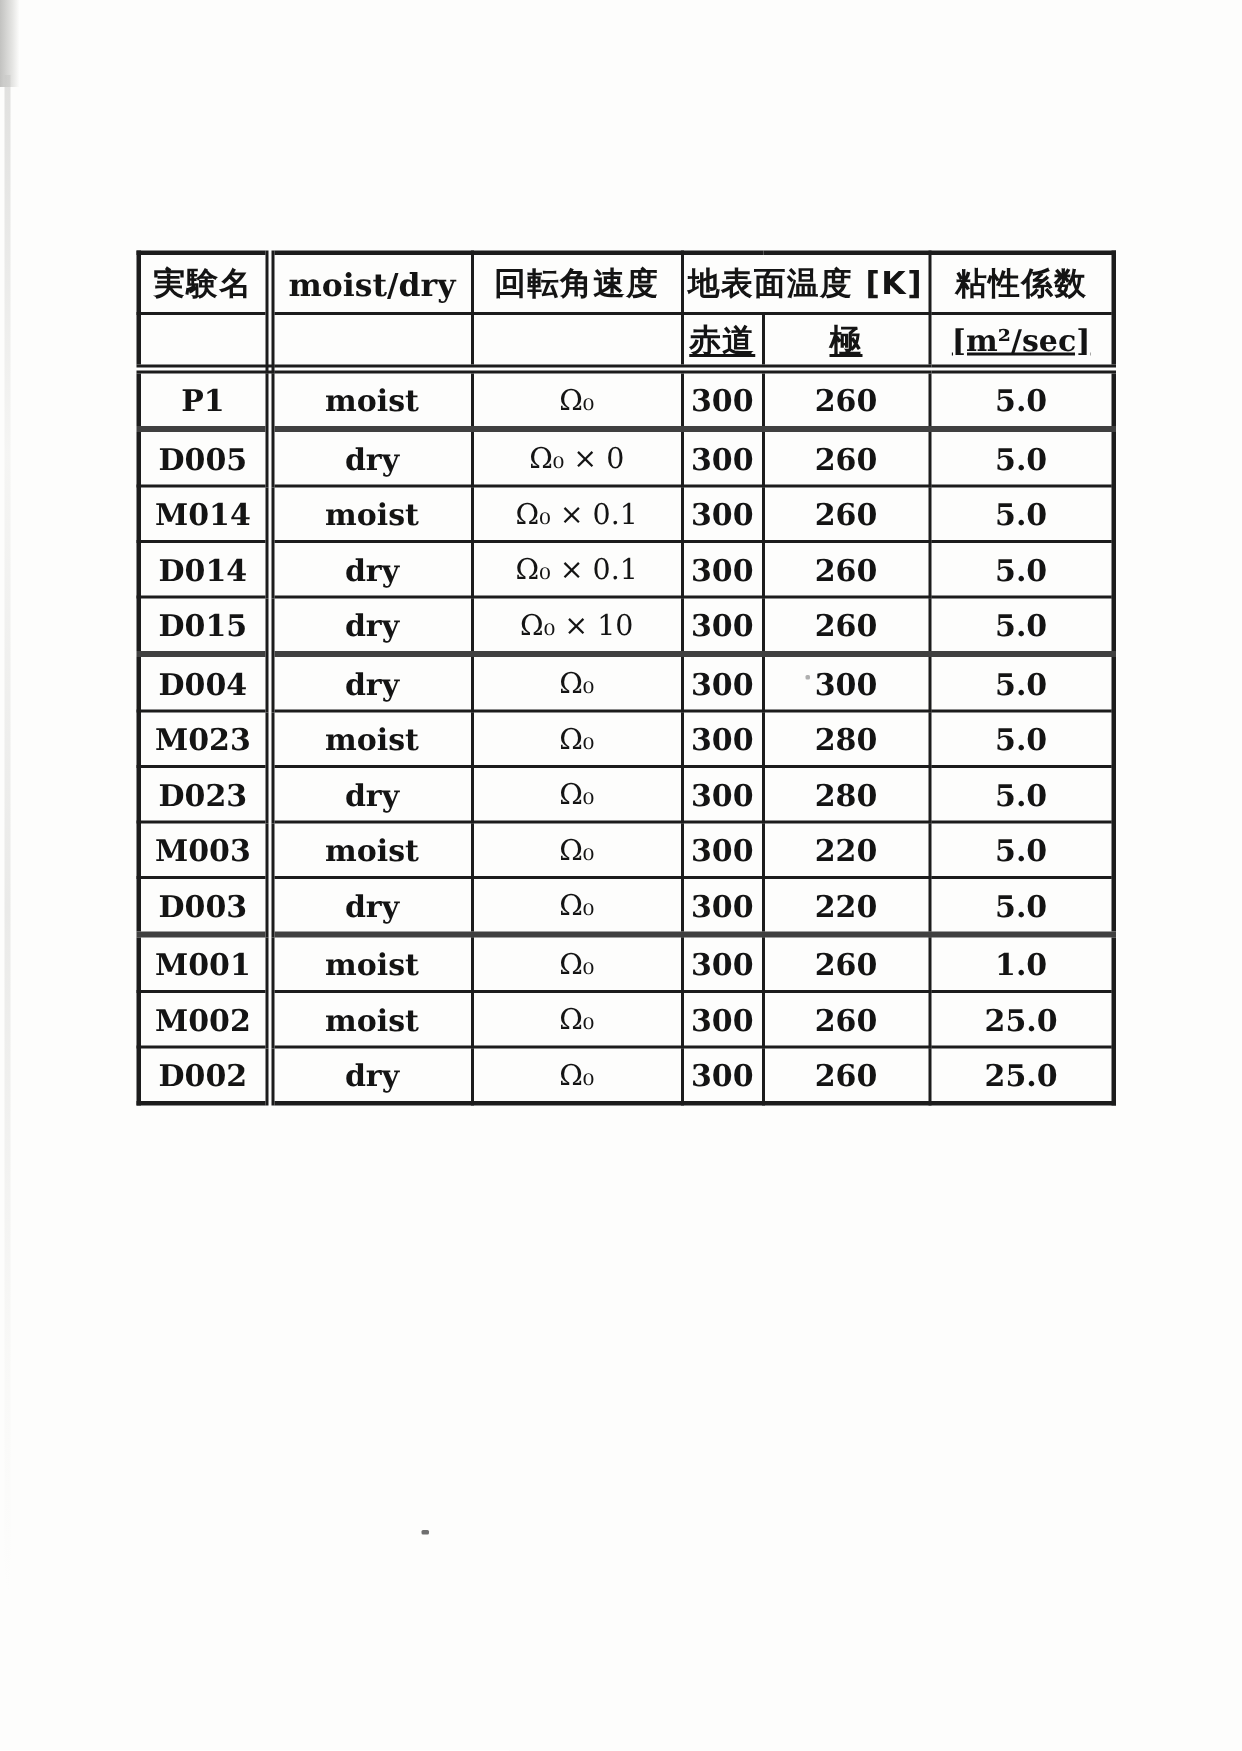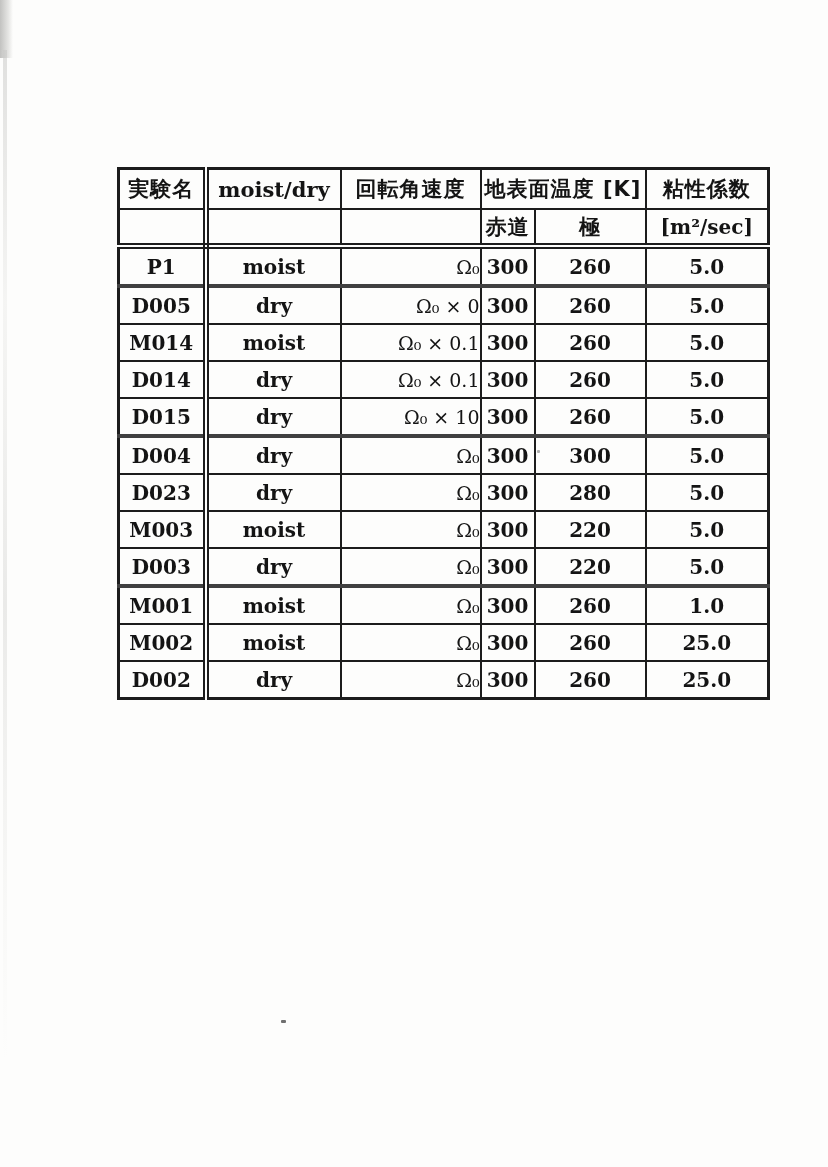--- a/index.html
+++ b/index.html
@@ -19,48 +19,48 @@
     position:absolute;left:3px;top:50px;width:4px;height:1010px;
     background:linear-gradient(to bottom,
       rgba(200,200,198,.55),rgba(235,235,233,.45) 25%,
       rgba(215,215,213,.5) 55%,rgba(240,240,238,.35) 85%,rgba(255,255,255,0));
   }
   .speck{position:absolute;background:#6f6f6f;border-radius:1px;}
   .speck-a{left:281px;top:1020px;width:5px;height:3px;}
   .speck-b{left:537px;top:450px;width:3px;height:3px;opacity:.55;}
 
   table.exp{
-    position:absolute;left:117px;top:167px;
+    position:absolute;left:91px;top:167px;
     width:650px;
     border-collapse:collapse;table-layout:fixed;
     color:#141414;
   }
   table.exp{border:3px solid #1c1c1c;}
   .exp th,.exp td{
     border:2px solid #1c1c1c;
     padding:0;margin:0;
     text-align:center;vertical-align:middle;
     overflow:hidden;white-space:nowrap;
   }
   
   .exp th.dbl-r,.exp td.dbl-r{border-right:6px double #1c1c1c;}
   
   .exp thead tr.sub th{border-bottom:6px double #1c1c1c;}
   
   .exp tbody{border-top:4px solid #404040;}
 
   .exp thead tr.main th{height:38px;}
-  .exp thead tr.sub th{height:33px;}
+  .exp thead tr.sub th{height:33px;text-decoration:underline;}
   .exp tbody td{height:35px;}
 
   th.jp{font:700 21px "DejaVu Sans","Liberation Sans",sans-serif;letter-spacing:1px;}
   th.latin{font:700 21px "DejaVu Serif","Liberation Serif",serif;}
   th.unit{font:700 20px "DejaVu Serif","Liberation Serif",serif;letter-spacing:0;text-align:center;}
   td{font:700 20px "DejaVu Serif","Liberation Serif",serif;}
-  td.rot{font:400 19px "DejaVu Serif","Liberation Serif",serif;text-align:right;}
+  td.rot{font:400 19px "DejaVu Serif","Liberation Serif",serif;}
 </style>
 </head>
 <body>
 
 <div class="page">
 
   <div class="artifact-strip"></div>
   <div class="artifact-line"></div>
   <div class="speck speck-a"></div>
   <div class="speck speck-b"></div>
@@ -138,20 +138,28 @@
       <tbody>
         <tr>
       <td class="dbl-r">D004</td>
       <td>dry</td>
       <td class="rot">Ω₀</td>
       <td>300</td>
       <td>300</td>
       <td>5.0</td>
     </tr>
         <tr>
+      <td class="dbl-r">M023</td>
+      <td>moist</td>
+      <td class="rot">Ω₀</td>
+      <td>300</td>
+      <td>280</td>
+      <td>5.0</td>
+    </tr>
+        <tr>
       <td class="dbl-r">D023</td>
       <td>dry</td>
       <td class="rot">Ω₀</td>
       <td>300</td>
       <td>280</td>
       <td>5.0</td>
     </tr>
         <tr>
       <td class="dbl-r">M003</td>
       <td>moist</td>

